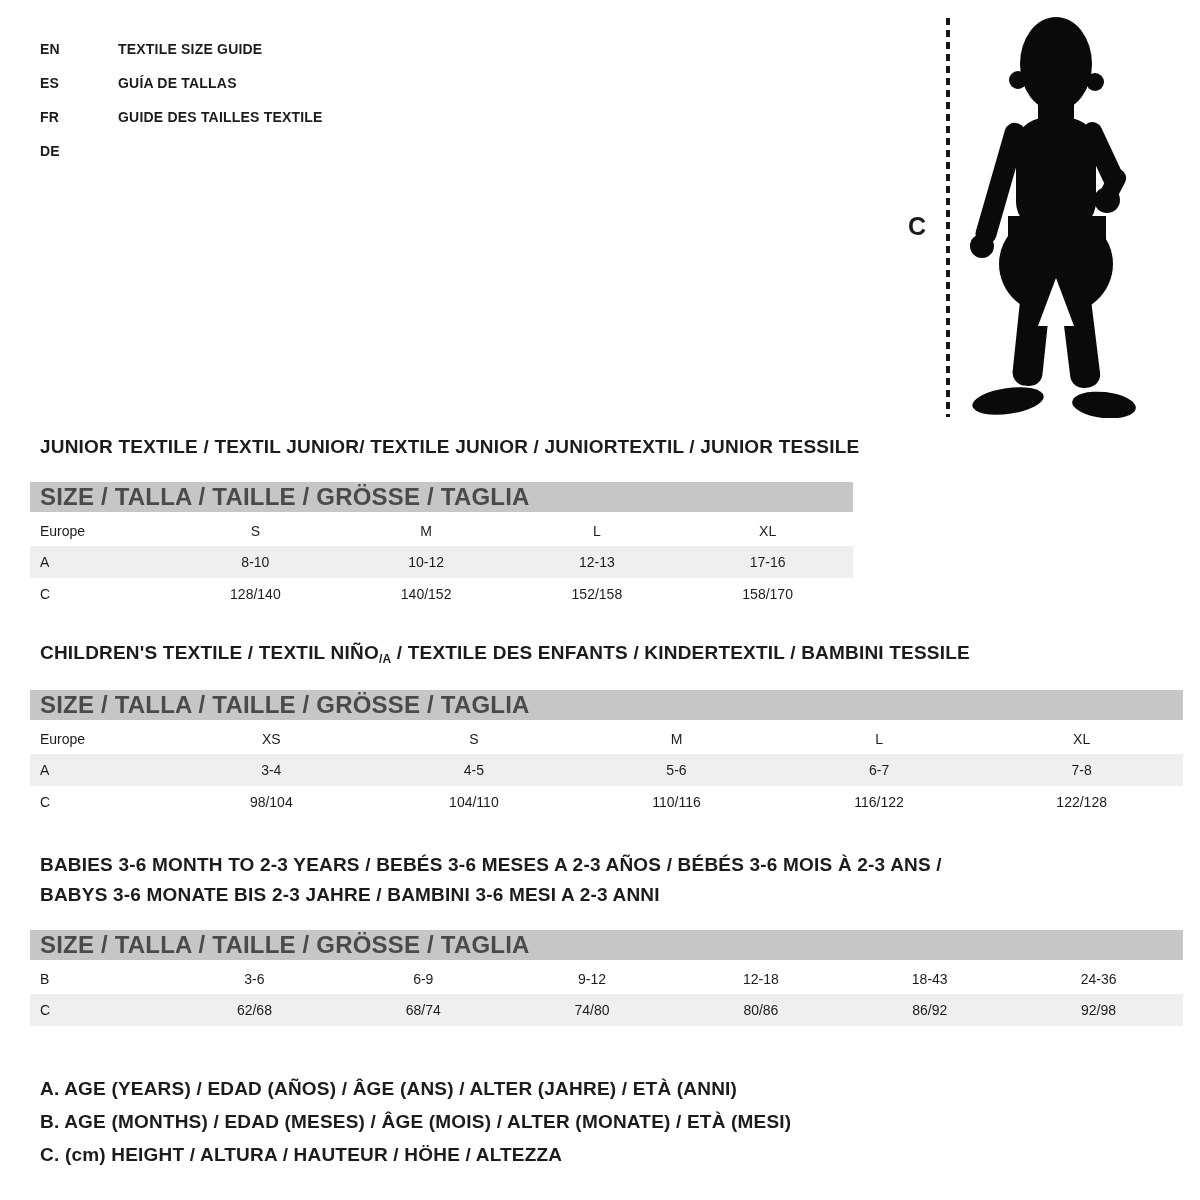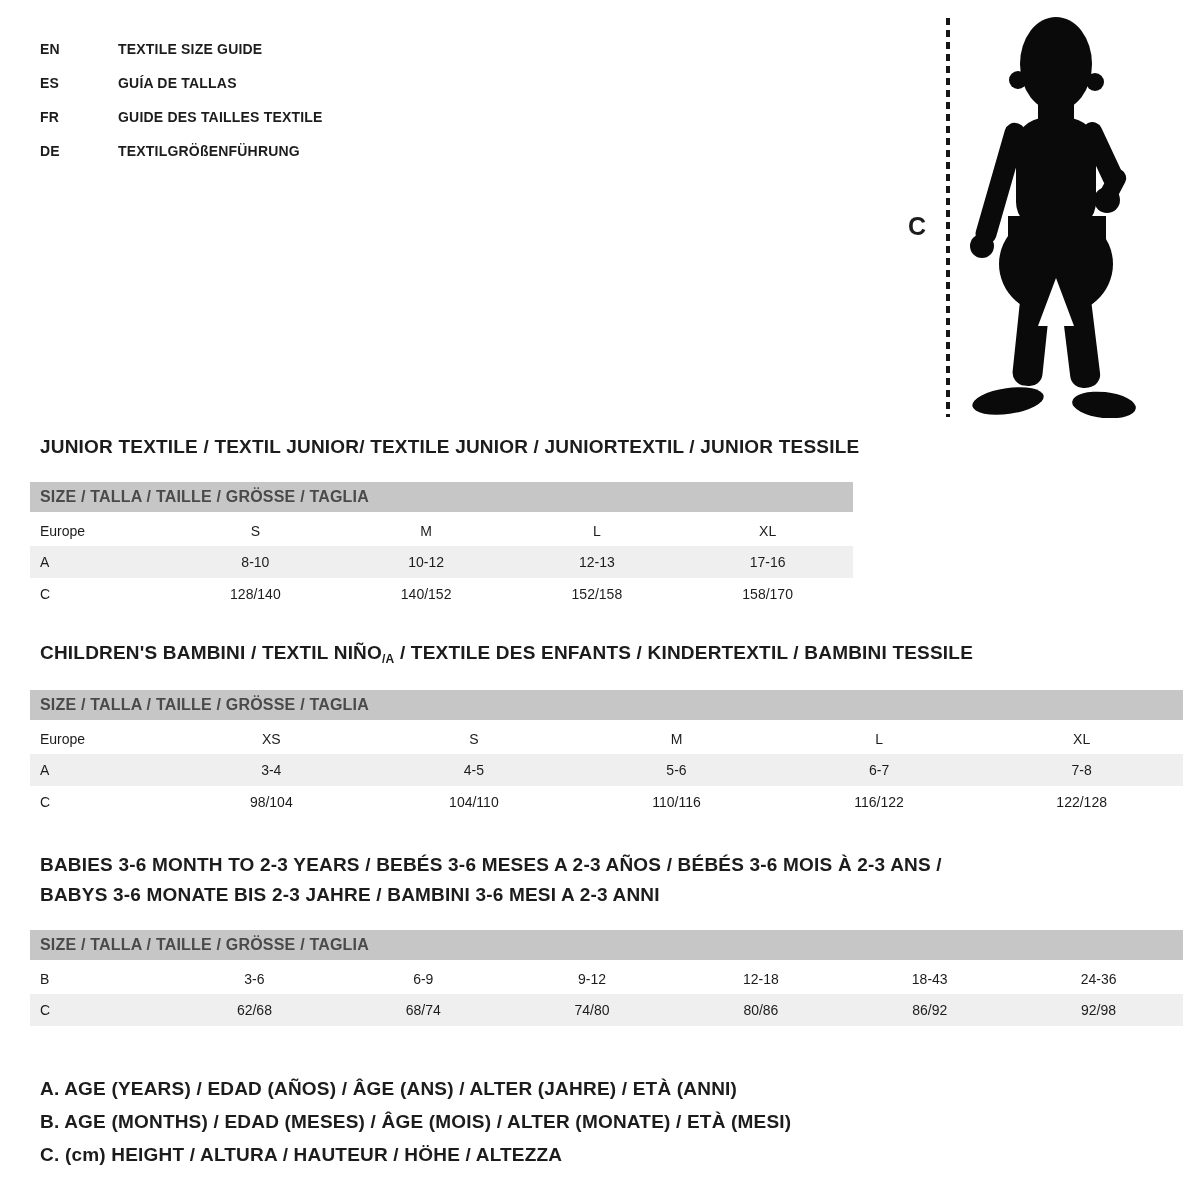--- a/index.html
+++ b/index.html
@@ -31,21 +31,21 @@
   .title-babies{left:40px;top:850px;line-height:30px;}
   .sub-small{font-size:12px;vertical-align:-4px;}
 
   
   .size-table{left:30px;}
   .t-junior{top:482px;width:823px;}
   .t-children{top:690px;width:1153px;}
   .t-babies{top:930px;width:1153px;}
   .size-bar{
     height:30px;background:#c6c6c6;color:#4a4a4a;display:flex;align-items:center;
-    font-size:16px;font-weight:bold;padding-left:10px;box-sizing:border-box;margin-bottom:3px;
+    font-size:24px;font-weight:bold;padding-left:10px;box-sizing:border-box;margin-bottom:3px;
     letter-spacing:.2px;
   }
   .trow{display:flex;align-items:center;height:31px;font-size:14px;font-weight:normal;}
   .trow.shaded{background:#efefef;height:32px;}
   .row-label{flex:0 0 140px;padding-left:10px;box-sizing:border-box;text-align:left;}
   .cell{flex:1;text-align:center;white-space:nowrap;}
 
   
   .legend{left:40px;top:1072px;}
   .legend-line{height:33px;line-height:33px;font-size:19px;font-weight:bold;white-space:nowrap;letter-spacing:.2px;}
@@ -61,21 +61,20 @@
   <div class="lang-row">
     <span class="lang-code">ES</span>
     <span class="lang-label">GUÍA DE TALLAS</span>
   </div>
   <div class="lang-row">
     <span class="lang-code">FR</span>
     <span class="lang-label">GUIDE DES TAILLES TEXTILE</span>
   </div>
   <div class="lang-row">
     <span class="lang-code">DE</span>
-    <span class="lang-label">TEXTILGRÖßENFÜHRUNG</span>
   </div>
 </div>
 
 <div class="abs height-line"></div>
 <div class="abs c-marker">C</div>
 <svg class="abs toddler" width="172" height="402" viewBox="0 0 172 402" xmlns="http://www.w3.org/2000/svg">
   <g fill="#0a0a0a">
 
     <ellipse cx="90" cy="48" rx="36" ry="47"></ellipse>
     <circle cx="52" cy="64" r="9"></circle>
@@ -124,21 +123,21 @@
   <div class="trow">
     <span class="row-label">C</span>
     <span class="cell">128/140</span>
     <span class="cell">140/152</span>
     <span class="cell">152/158</span>
     <span class="cell">158/170</span>
   </div>
 </div>
 
 <div class="abs section-title title-children">
-  <span>CHILDREN'S BAMBINI / TEXTIL NIÑO</span><span class="sub-small">/A</span><span> / TEXTILE DES ENFANTS / KINDERTEXTIL / BAMBINI TESSILE</span>
+  <span>CHILDREN'S TEXTILE / TEXTIL NIÑO</span><span class="sub-small">/A</span><span> / TEXTILE DES ENFANTS / KINDERTEXTIL / BAMBINI TESSILE</span>
 </div>
 <div class="abs size-table t-children">
   <div class="size-bar">SIZE / TALLA / TAILLE / GRÖSSE / TAGLIA</div>
   <div class="trow">
     <span class="row-label">Europe</span>
     <span class="cell">XS</span>
     <span class="cell">S</span>
     <span class="cell">M</span>
     <span class="cell">L</span>
     <span class="cell">XL</span>

